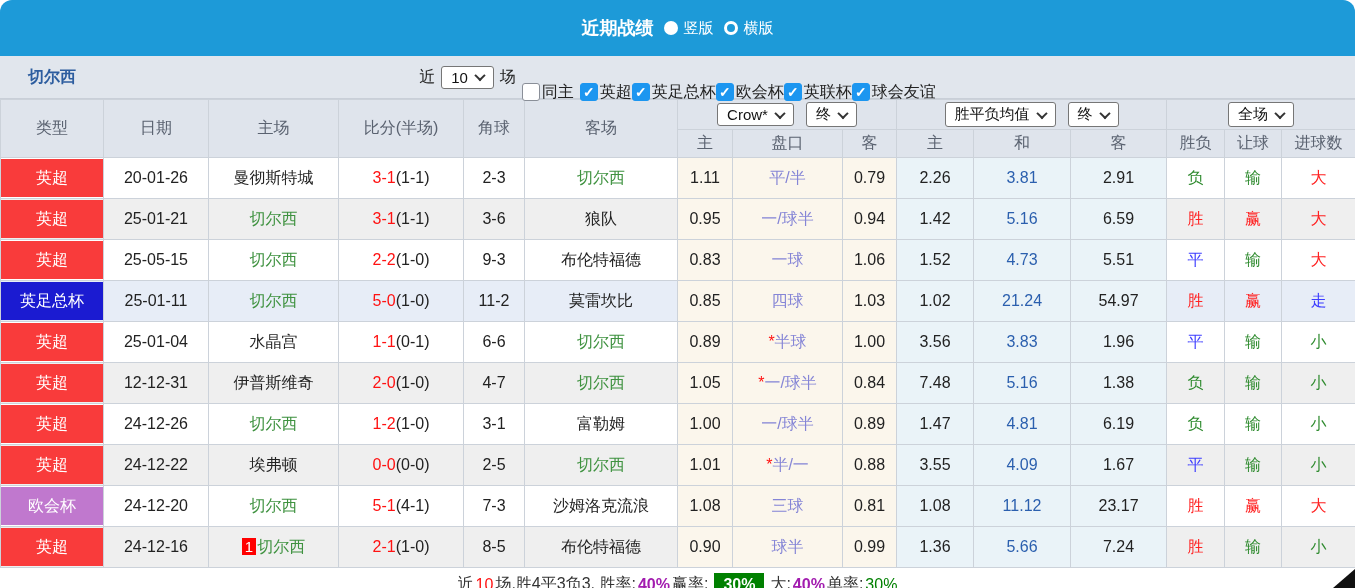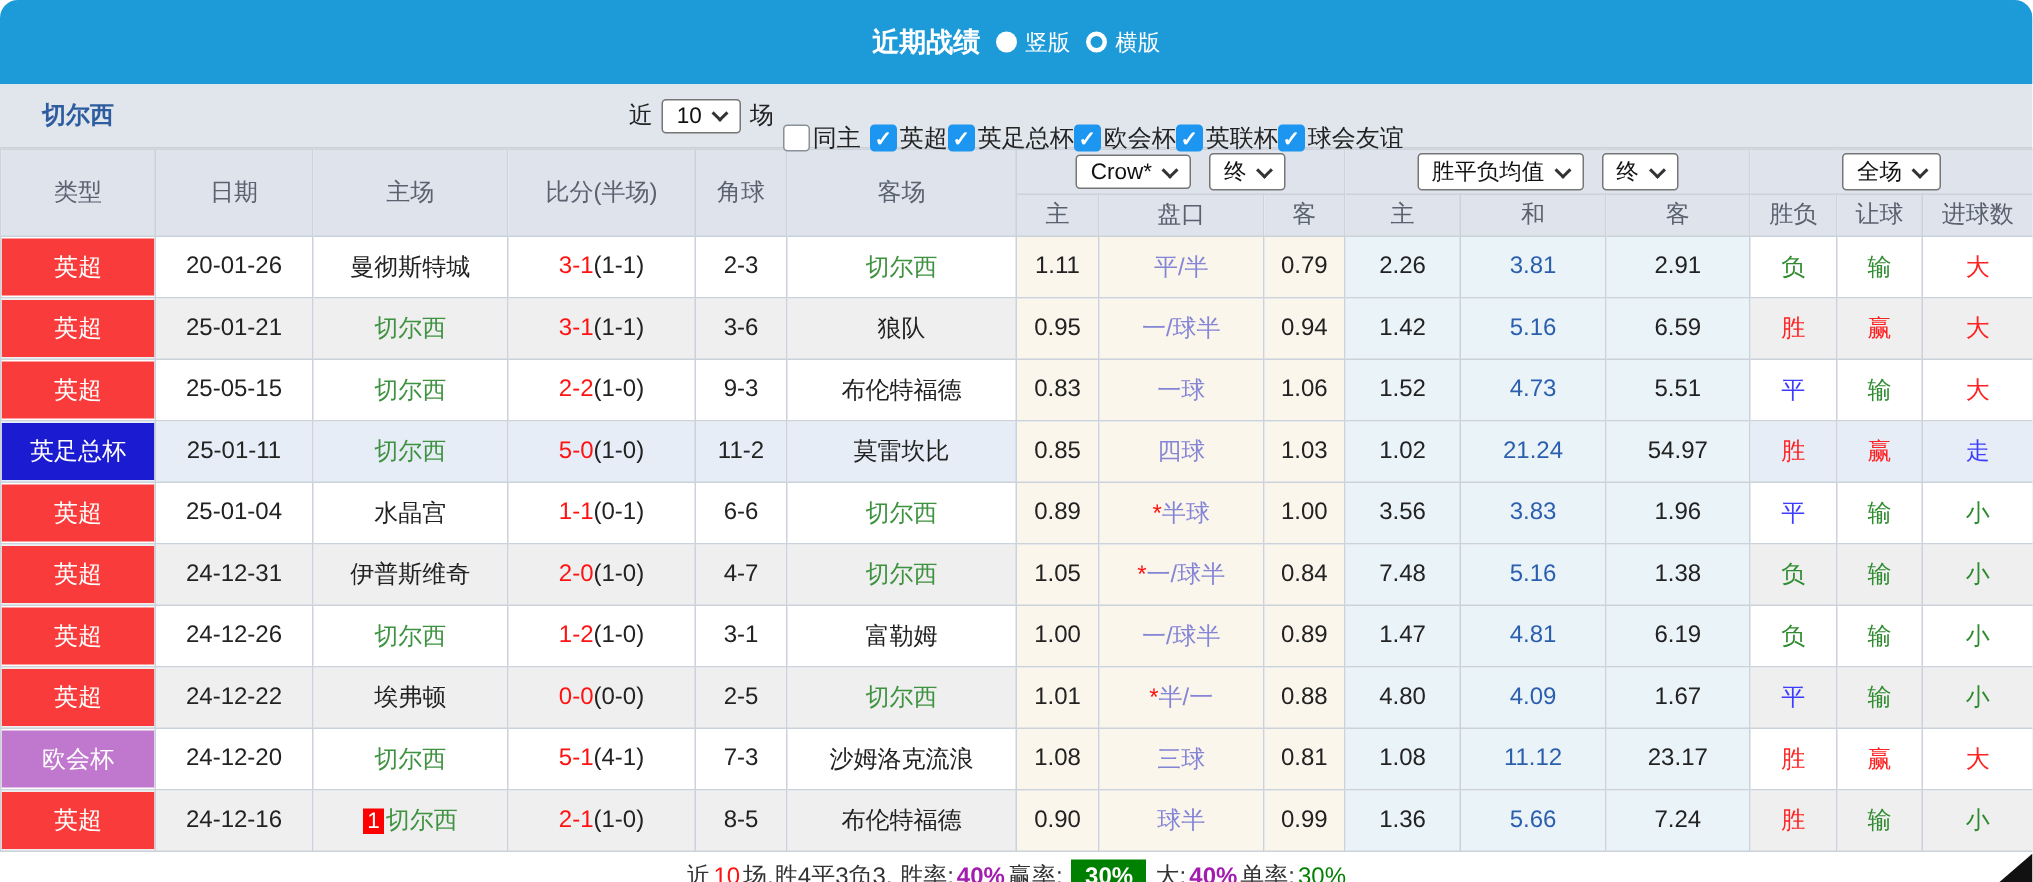--- a/index.html
+++ b/index.html
@@ -279,21 +279,21 @@
           <td class="avg avg-mid">3.83</td>
           <td class="avg">1.96</td>
           <td class="res-draw">平</td>
           <td class="res-lose">输</td>
           <td class="res-lose">小</td>
         </tr>
         <tr>
           <td class="type">
             <div class="badge" style="background: rgb(249, 59, 59);">英超</div>
           </td>
-          <td>24-12-31</td>
+          <td>12-12-31</td>
           <td><span>伊普斯维奇</span></td>
           <td><span class="score-main">2-0</span><span class="half">(1-0)</span></td>
           <td>4-7</td>
           <td><span class="team-focus">切尔西</span></td>
           <td class="crow">1.05</td>
           <td class="crow"><span class="star">*</span><span class="hcap">一/球半</span></td>
           <td class="crow">0.84</td>
           <td class="avg">7.48</td>
           <td class="avg avg-mid">5.16</td>
           <td class="avg">1.38</td>
@@ -325,21 +325,21 @@
             <div class="badge" style="background: rgb(249, 59, 59);">英超</div>
           </td>
           <td>24-12-22</td>
           <td><span>埃弗顿</span></td>
           <td><span class="score-main">0-0</span><span class="half">(0-0)</span></td>
           <td>2-5</td>
           <td><span class="team-focus">切尔西</span></td>
           <td class="crow">1.01</td>
           <td class="crow"><span class="star">*</span><span class="hcap">半/一</span></td>
           <td class="crow">0.88</td>
-          <td class="avg">4.80</td>
+          <td class="avg">3.55</td>
           <td class="avg avg-mid">4.09</td>
           <td class="avg">1.67</td>
           <td class="res-draw">平</td>
           <td class="res-lose">输</td>
           <td class="res-lose">小</td>
         </tr>
         <tr>
           <td class="type">
             <div class="badge" style="background: rgb(192, 120, 206);">欧会杯</div>
           </td>

